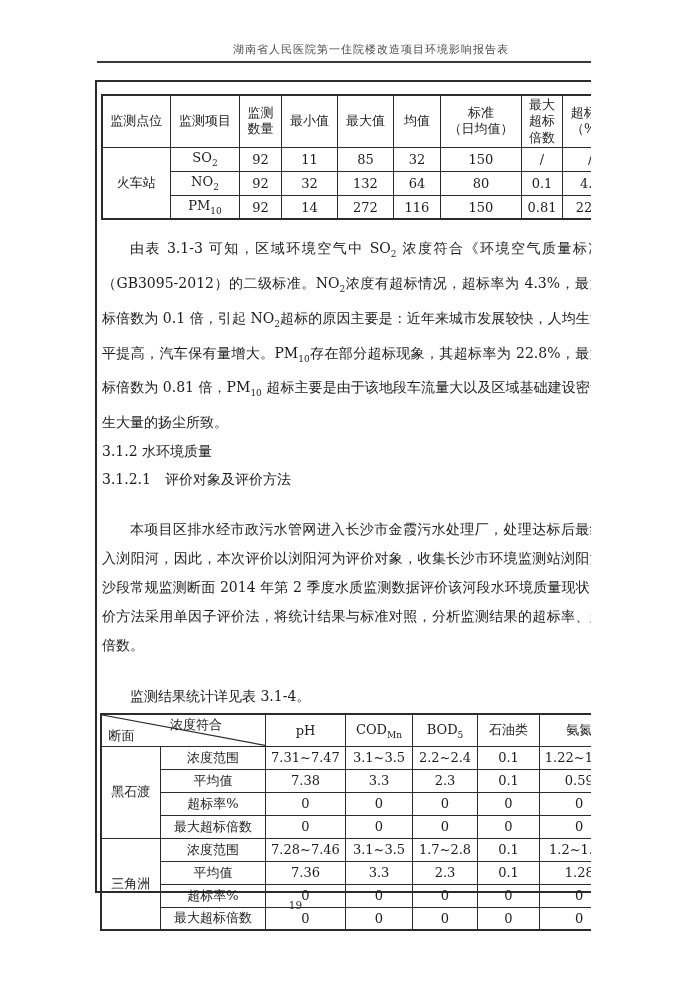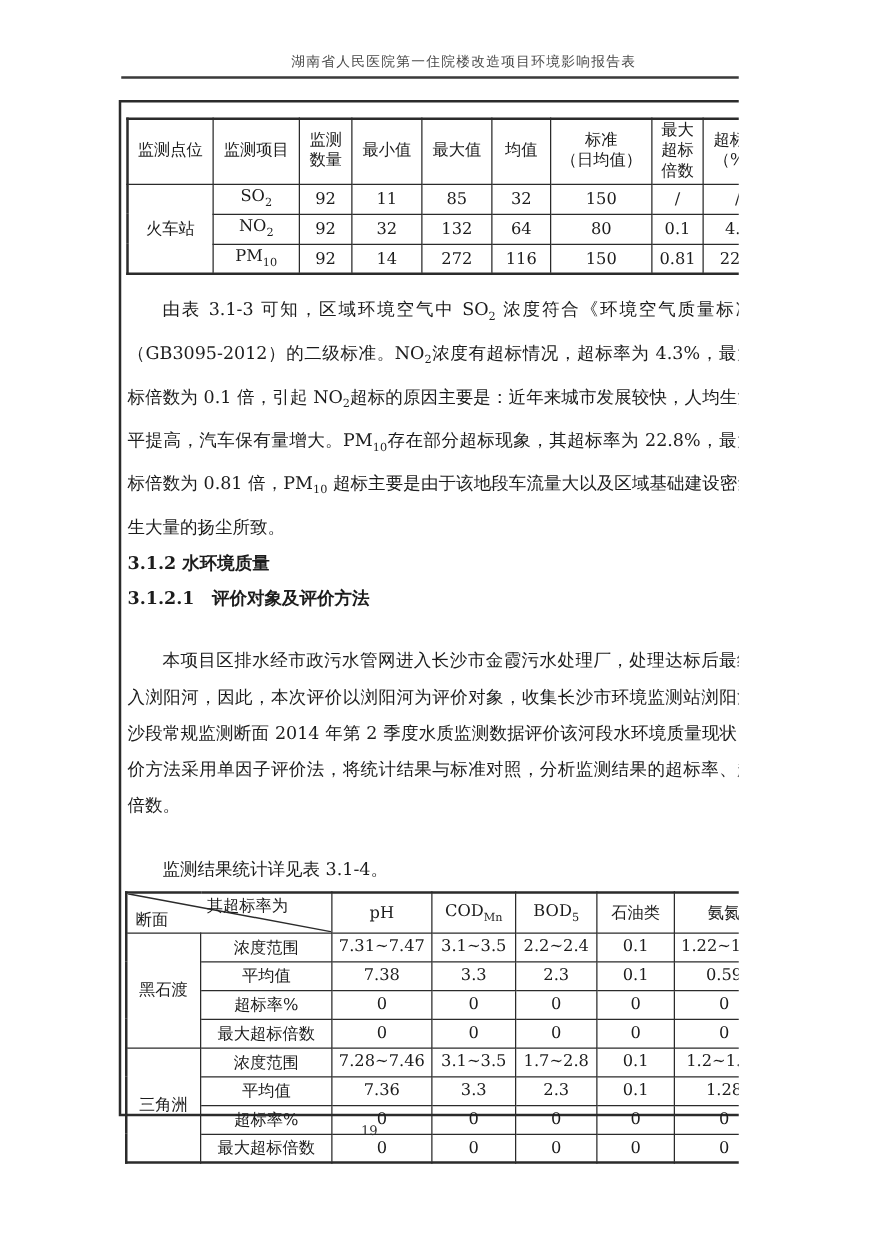--- a/index.html
+++ b/index.html
@@ -68,21 +68,21 @@
   p.para {
     font-size: 14px;
     line-height: 29px;
     text-align: justify;
   }
   .indent { text-indent: 2em; margin-top: 22px; }
   .p-air { margin-top: 14px; }
   .sec-heading {
     font-size: 14px;
     line-height: 28px;
-    font-weight: bold;
+    font-weight: normal;
     text-align: left;
   }
   .sec-sub { line-height: 25px; }
   .title-2 { margin-top: 5px; }
   .t2 { margin-top: 2px; width: 519px; }
   .t2 tr.head-row { height: 32px; }
   .t2 tr.data-row { height: 23px; }
   .diag-cell {
     position: relative;
     padding: 0;
@@ -213,21 +213,21 @@
           <col style="width:65px">
           <col style="width:62px">
         <col style="width:80px">
       </colgroup>
       <tbody>
           <tr class="head-row">
         <td colspan="2" class="diag-cell">
           <svg class="diag-line-svg" preserveAspectRatio="none">
                 <line x1="0" y1="0" x2="100%" y2="100%" stroke="#2b2b2b" stroke-width="1.2"></line>
               </svg>
-          <span class="corner-top">其超标率为</span>
+          <span class="corner-top">浓度符合</span>
           <span class="corner-bottom">断面</span>
         </td>
         <td>pH</td>
         <td><span>COD</span><sub>Mn</sub></td>
         <td><span>BOD</span><sub>5</sub></td>
         <td>石油类</td>
         <td>氨氮</td>
       </tr>
 
       <tr class="data-row">

